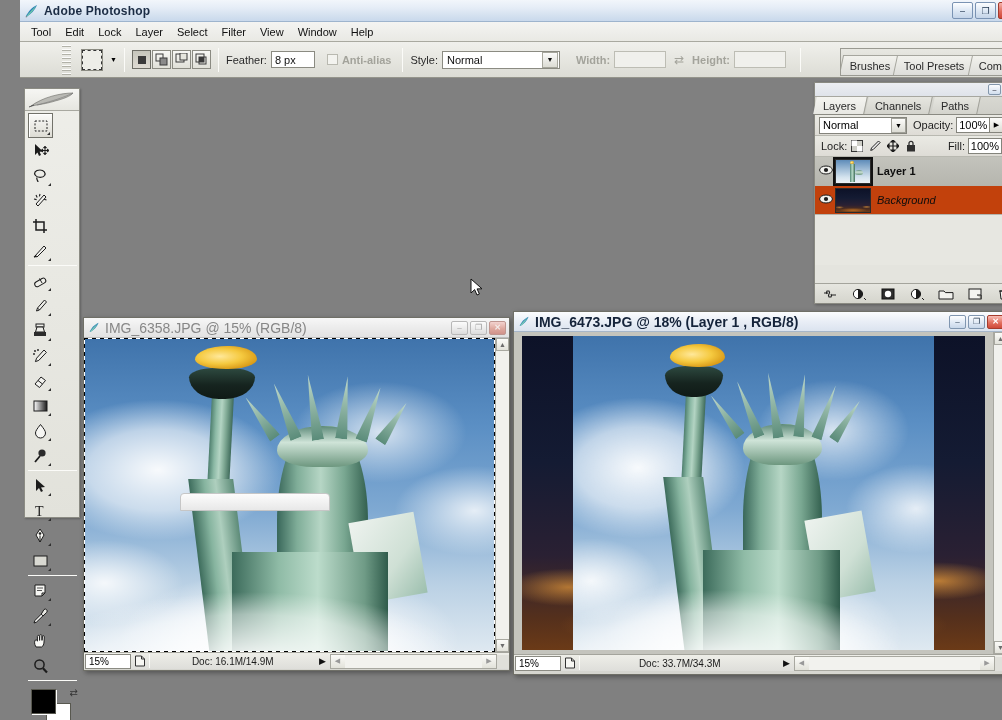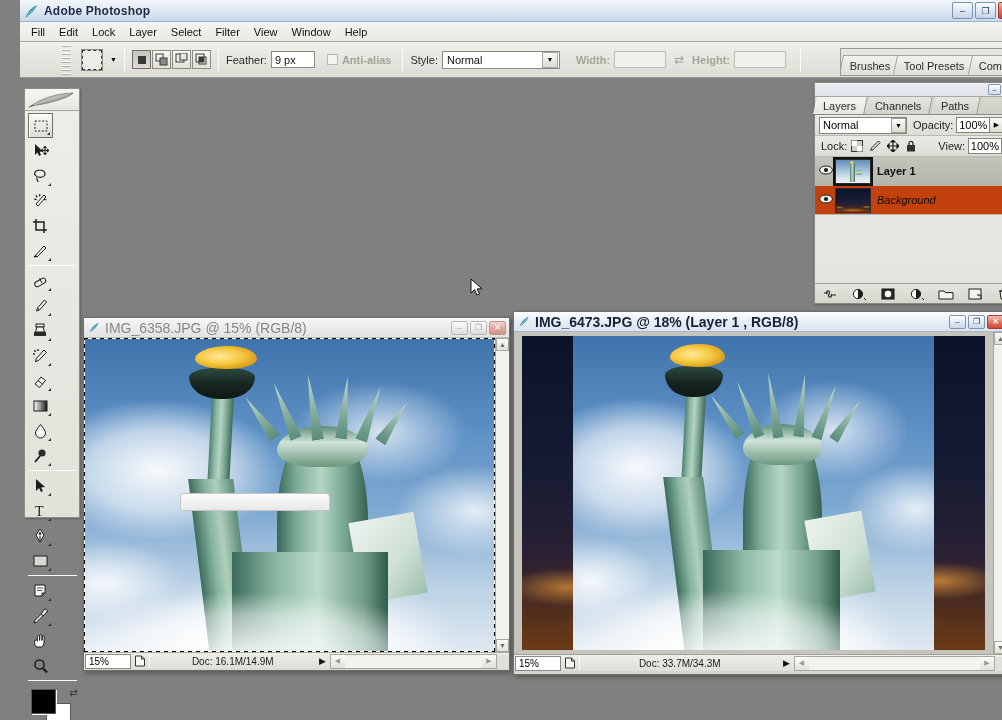--- a/index.html
+++ b/index.html
@@ -380,21 +380,21 @@
     </span>
     <span class="tb-title">Adobe Photoshop</span>
     <div class="tb-btns">
       <div class="tb-btn">–</div>
       <div class="tb-btn">❐</div>
       <div class="tb-btn close">✕</div>
     </div>
   </div>
 
   <div class="menubar">
-    <div class="menu-item">Fill</div>
+    <div class="menu-item">Tool</div>
     <div class="menu-item">Edit</div>
     <div class="menu-item">Lock</div>
     <div class="menu-item">Layer</div>
     <div class="menu-item">Select</div>
     <div class="menu-item">Filter</div>
     <div class="menu-item">View</div>
     <div class="menu-item">Window</div>
     <div class="menu-item">Help</div>
   </div>
 
@@ -433,21 +433,21 @@
             <rect x="1" y="1" width="8" height="8" fill="none" stroke="#3a3a3a"></rect>
             <rect x="4" y="4" width="7" height="7" fill="none" stroke="#3a3a3a"></rect>
             <rect x="4" y="4" width="5" height="5" fill="#3a3a3a"></rect>
           </svg>
       </div>
     </div>
 
     <div class="ob-sep"></div>
 
     <span class="ob-label">Feather:</span>
-    <div class="ob-field" style="width:44px;">9 px</div>
+    <div class="ob-field" style="width:44px;">8 px</div>
 
     <span class="chk" style="margin-left:12px;"></span>
     <span class="ob-label dim" style="margin-left:4px;">Anti-alias</span>
 
     <div class="ob-sep"></div>
 
     <span class="ob-label">Style:</span>
     <div class="ob-select" style="width:118px;">
       <span class="txt">Normal</span>
       <span class="arrow">▼</span>
@@ -721,21 +721,21 @@
         <svg width="12" height="12">
             <path d="M6 0.5 v11 M0.5 6 h11 M6 0 l-2 2 h4 Z M6 12 l-2-2 h4 Z M0 6 l2-2 v4 Z M12 6 l-2-2 v4 Z" stroke="#1c1c1c" fill="#1c1c1c" stroke-width="1.2"></path>
           </svg>
       </span>
       <span class="lock-ico">
         <svg width="12" height="12">
             <rect x="2" y="5" width="8" height="6.5" fill="#303030"></rect>
             <path d="M4 5 V3.3 a2 2 0 0 1 4 0 V5" fill="none" stroke="#303030" stroke-width="1.3"></path>
           </svg>
       </span>
-      <span class="lp-lbl" style="margin-left:auto;">View:</span>
+      <span class="lp-lbl" style="margin-left:auto;">Fill:</span>
       <div class="lp-num">100%</div>
       <div class="lp-spin">▶</div>
     </div>
 
     <div class="layer-list">
 
       <div class="layer-item active">
         <span class="eye">
           <svg width="14" height="10">
               <ellipse cx="7" cy="5" rx="6.4" ry="4" fill="#f3f3ef" stroke="#1c1c1c"></ellipse>

